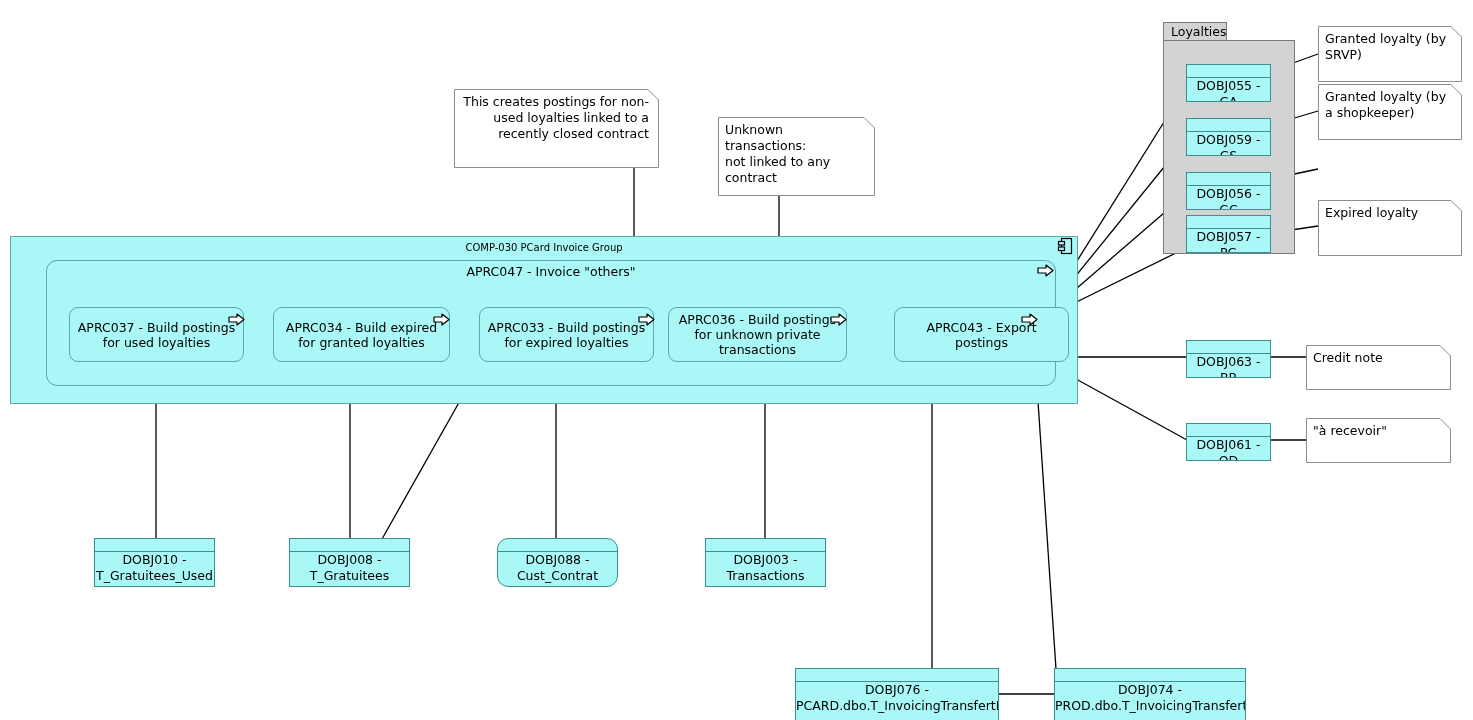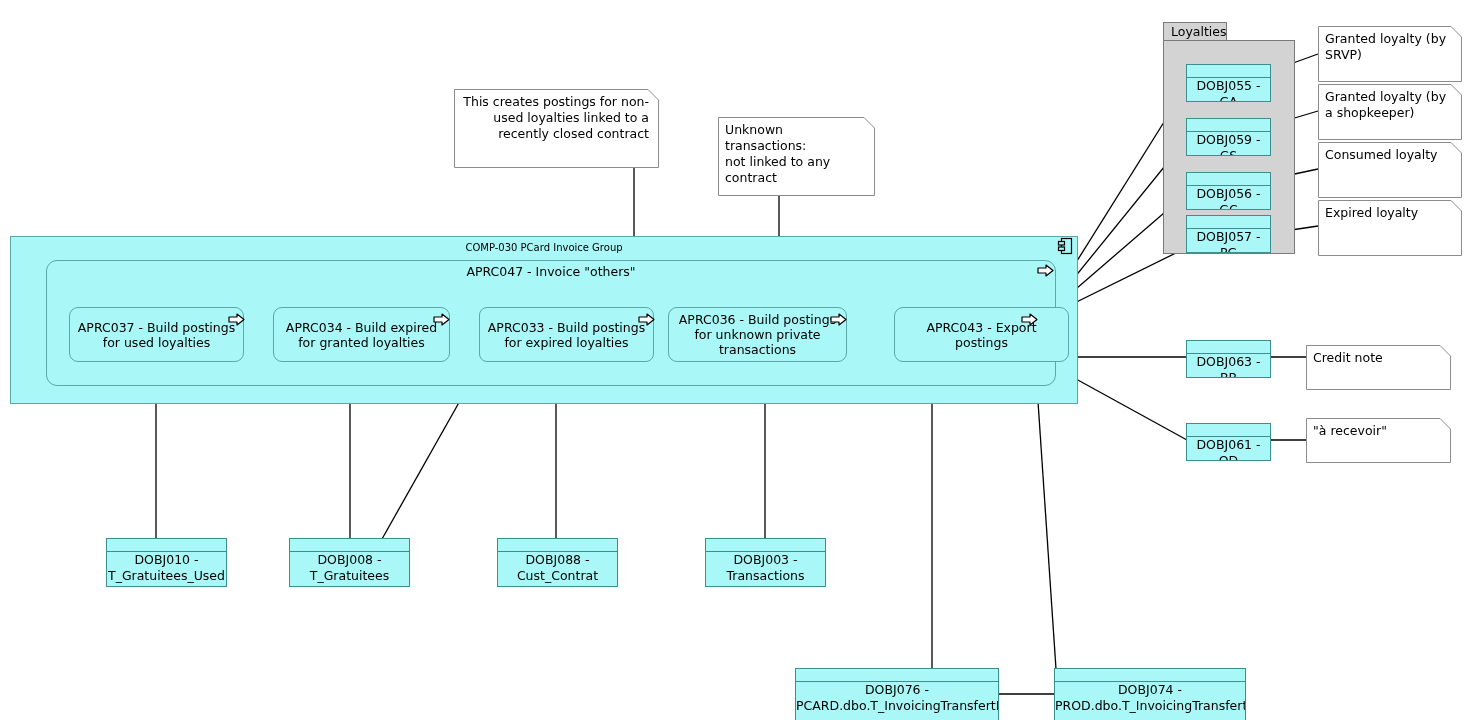--- a/index.html
+++ b/index.html
@@ -146,26 +146,20 @@
         <path d="M0.5,0.5 H133 L143.5,11 V55.5 H0.5 Z" fill="#ffffff" stroke="#8c8c8c" stroke-width="1"></path>
       </svg>
     <div class="ntxt">Granted loyalty (by SRVP)</div>
   </div>
   <div class="note" style="left:1318px;top:72px;width:144px;height:56px;">
     <svg class="nbg" viewBox="0 0 144 56" preserveAspectRatio="none">
         <path d="M0.5,0.5 H133 L143.5,11 V55.5 H0.5 Z" fill="#ffffff" stroke="#8c8c8c" stroke-width="1"></path>
       </svg>
     <div class="ntxt">Granted loyalty (by a shopkeeper)</div>
   </div>
-  <div class="note" style="left:1318px;top:130px;width:144px;height:56px;">
-    <svg class="nbg" viewBox="0 0 144 56" preserveAspectRatio="none">
-        <path d="M0.5,0.5 H133 L143.5,11 V55.5 H0.5 Z" fill="#ffffff" stroke="#8c8c8c" stroke-width="1"></path>
-      </svg>
-    <div class="ntxt">Consumed loyalty</div>
-  </div>
   <div class="note" style="left:1318px;top:188px;width:144px;height:56px;border-radius:23px;">
     <svg class="nbg" viewBox="0 0 144 56" preserveAspectRatio="none">
         <path d="M0.5,0.5 H133 L143.5,11 V55.5 H0.5 Z" fill="#ffffff" stroke="#8c8c8c" stroke-width="1"></path>
       </svg>
     <div class="ntxt">Expired loyalty</div>
   </div>
 
   <div class="note" style="left:454px;top:77px;width:205px;height:79px;text-align:right;">
     <svg class="nbg" viewBox="0 0 205 79" preserveAspectRatio="none">
         <path d="M0.5,0.5 H194 L204.5,11 V78.5 H0.5 Z" fill="#ffffff" stroke="#8c8c8c" stroke-width="1"></path>
@@ -212,21 +206,21 @@
 
   <div class="proc" style="left:273px;top:295px;width:177px;height:55px;">
     <div class="ptxt">APRC034 - Build expired for granted loyalties</div>
   </div>
   <span class="arrow-icon" style="left:433px;top:301px;">
     <svg viewBox="0 0 17 13" width="17" height="13">
         <path d="M1,4 H9 V1 L16,6.5 L9,12 V9 H1 Z" fill="#ffffff" stroke="#000" stroke-width="1.2" stroke-linejoin="round"></path>
       </svg>
   </span>
 
-  <div class="proc" style="left:479px;top:295px;width:175px;height:55px;border-radius:8px;">
+  <div class="proc" style="left:479px;top:295px;width:175px;height:55px;">
     <div class="ptxt">APRC033 - Build postings for expired loyalties</div>
   </div>
   <span class="arrow-icon" style="left:638px;top:301px;">
     <svg viewBox="0 0 17 13" width="17" height="13">
         <path d="M1,4 H9 V1 L16,6.5 L9,12 V9 H1 Z" fill="#ffffff" stroke="#000" stroke-width="1.2" stroke-linejoin="round"></path>
       </svg>
   </span>
 
   <div class="proc" style="left:668px;top:295px;width:179px;height:55px;">
     <div class="ptxt">APRC036 - Build postings for unknown private transactions</div>
@@ -261,29 +255,29 @@
     <div class="bar"></div>
     <div class="dtxt">DOBJ061 - OD</div>
   </div>
   <div class="note" style="left:1306px;top:406px;width:145px;height:45px;">
     <svg class="nbg" viewBox="0 0 145 45" preserveAspectRatio="none">
         <path d="M0.5,0.5 H134 L144.5,11 V44.5 H0.5 Z" fill="#ffffff" stroke="#8c8c8c" stroke-width="1"></path>
       </svg>
     <div class="ntxt">"à recevoir"</div>
   </div>
 
-  <div class="dobj" style="left:94px;top:526px;width:121px;height:49px;margin-left:12px;">
+  <div class="dobj" style="left:94px;top:526px;width:121px;height:49px;">
     <div class="bar"></div>
     <div class="dtxt">DOBJ010 - T_Gratuitees_Used</div>
   </div>
   <div class="dobj" style="left:289px;top:526px;width:121px;height:49px;">
     <div class="bar"></div>
     <div class="dtxt">DOBJ008 - T_Gratuitees</div>
   </div>
-  <div class="dobj" style="left:497px;top:526px;width:121px;height:49px;">
+  <div class="dobj" style="left:497px;top:526px;width:121px;height:49px;border-radius:11px;">
     <div class="bar"></div>
     <div class="dtxt">DOBJ088 - Cust_Contrat</div>
   </div>
   <div class="dobj" style="left:705px;top:526px;width:121px;height:49px;padding-left:16px;">
     <div class="bar"></div>
     <div class="dtxt">DOBJ003 - Transactions</div>
   </div>
 
   <div class="dobj" style="left:795px;top:656px;width:204px;height:53px;">
     <div class="bar"></div>

